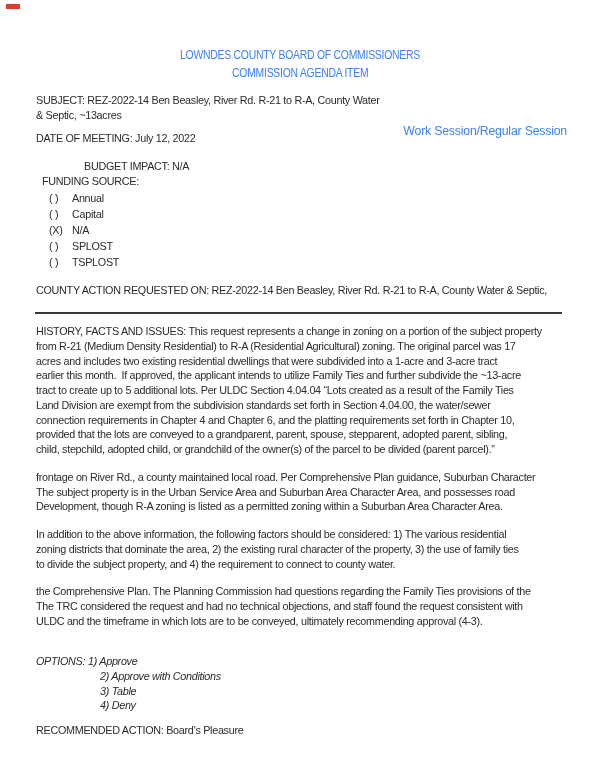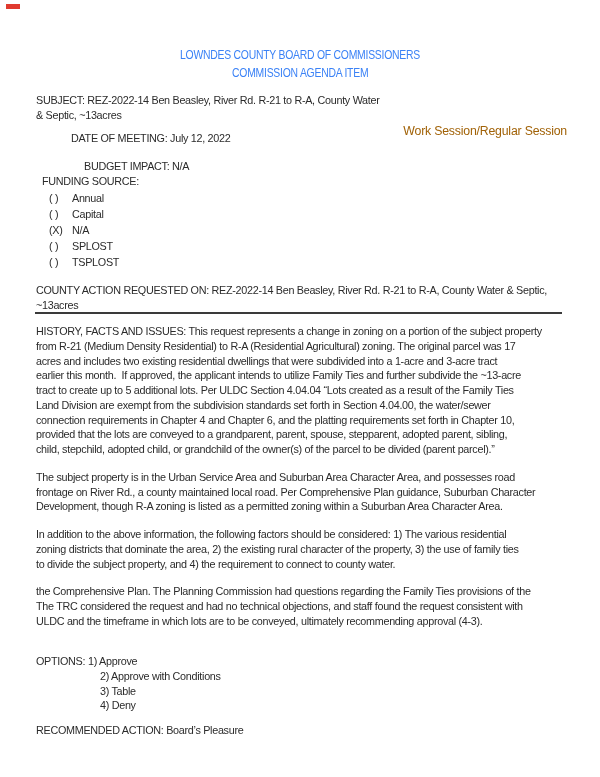--- a/index.html
+++ b/index.html
@@ -6,33 +6,33 @@
   .page{
     position:relative;width:600px;height:777px;background:#ffffff;overflow:hidden;
     font-family:"Liberation Sans",sans-serif;color:#2b2b2b;
   }
   .red-mark{position:absolute;left:6px;top:4px;width:14px;height:5px;background:#e03a2f;}
   .hdr{position:absolute;top:46px;left:0;right:0;text-align:center;color:#3b82f6;
        font-size:13px;line-height:17.5px;letter-spacing:-0.3px;}
   .hdr .hline{display:inline-block;transform:scaleX(0.8);transform-origin:50% 50%;white-space:pre;}
   .ln,.fld{white-space:pre;font-size:10.8px;letter-spacing:-0.3px;}
   .subject{position:absolute;left:36px;top:93px;line-height:15px;}
-  .session{position:absolute;top:124px;right:33px;font-size:12.3px;letter-spacing:-0.2px;color:#a16207;white-space:pre;}
-  .date{position:absolute;left:36px;top:132px;margin-left:35px;}
+  .session{position:absolute;top:124px;right:33px;font-size:12.3px;letter-spacing:-0.2px;color:#3b82f6;white-space:pre;}
+  .date{position:absolute;left:36px;top:132px;}
   .budget{position:absolute;left:36px;top:160px;padding-left:48px;}
   .fundlabel{position:absolute;left:42px;top:175px;}
   .fundlist{position:absolute;left:49px;top:190px;}
   .frow{line-height:16px;white-space:pre;font-size:10.8px;letter-spacing:-0.3px;}
   .frow .mark{display:inline-block;width:23px;}
   .county{position:absolute;left:36px;top:283px;line-height:15px;}
   .rule{position:absolute;left:35px;top:312px;width:527px;height:2px;background:#3a3a3a;}
   .bodytxt{position:absolute;left:36px;top:320px;}
   .para{margin:4px 0 13px 0;}
   .para .ln{line-height:14.75px;}
-  .options{position:absolute;left:36px;top:654px;}
+  .options{position:absolute;left:36px;top:654px;font-style:italic;}
   .options .ln{line-height:14.75px;}
   .opt-label{display:inline-block;width:52px;}
   .opt-cont{margin-left:64px;}
   .recommended{position:absolute;left:36px;top:724px;}
 </style>
 </head>
 <body>
 
 <div class="page">
 
@@ -59,40 +59,39 @@
   <div class="fundlist" id="funding-list">
       <div class="frow"><span class="mark">( )</span><span>Annual</span></div>
       <div class="frow"><span class="mark">( )</span><span>Capital</span></div>
       <div class="frow"><span class="mark">(X)</span><span>N/A</span></div>
       <div class="frow"><span class="mark">( )</span><span>SPLOST</span></div>
       <div class="frow"><span class="mark">( )</span><span>TSPLOST</span></div>
     </div>
 
   <div class="county">
     <div class="ln">COUNTY ACTION REQUESTED ON: REZ-2022-14 Ben Beasley, River Rd. R-21 to R-A, County Water &amp; Septic,</div>
-    <div class="ln">~13acres</div>
   </div>
 
   <div class="rule"></div>
 
   <div class="bodytxt" id="body-paragraphs">
       <div class="para">
         <div class="ln">HISTORY, FACTS AND ISSUES: This request represents a change in zoning on a portion of the subject property</div>
         <div class="ln">from R-21 (Medium Density Residential) to R-A (Residential Agricultural) zoning. The original parcel was 17</div>
         <div class="ln">acres and includes two existing residential dwellings that were subdivided into a 1-acre and 3-acre tract</div>
         <div class="ln">earlier this month.  If approved, the applicant intends to utilize Family Ties and further subdivide the ~13-acre</div>
         <div class="ln">tract to create up to 5 additional lots. Per ULDC Section 4.04.04 “Lots created as a result of the Family Ties</div>
         <div class="ln">Land Division are exempt from the subdivision standards set forth in Section 4.04.00, the water/sewer</div>
         <div class="ln">connection requirements in Chapter 4 and Chapter 6, and the platting requirements set forth in Chapter 10,</div>
         <div class="ln">provided that the lots are conveyed to a grandparent, parent, spouse, stepparent, adopted parent, sibling,</div>
         <div class="ln">child, stepchild, adopted child, or grandchild of the owner(s) of the parcel to be divided (parent parcel).”</div>
       </div>
       <div class="para">
+        <div class="ln">frontage on River Rd., a county maintained local road. Per Comprehensive Plan guidance, Suburban Character</div>
         <div class="ln">The subject property is in the Urban Service Area and Suburban Area Character Area, and possesses road</div>
-        <div class="ln">frontage on River Rd., a county maintained local road. Per Comprehensive Plan guidance, Suburban Character</div>
         <div class="ln">Development, though R-A zoning is listed as a permitted zoning within a Suburban Area Character Area.</div>
       </div>
       <div class="para">
         <div class="ln">In addition to the above information, the following factors should be considered: 1) The various residential</div>
         <div class="ln">zoning districts that dominate the area, 2) the existing rural character of the property, 3) the use of family ties</div>
         <div class="ln">to divide the subject property, and 4) the requirement to connect to county water.</div>
       </div>
       <div class="para">
         <div class="ln">the Comprehensive Plan. The Planning Commission had questions regarding the Family Ties provisions of the</div>
         <div class="ln">The TRC considered the request and had no technical objections, and staff found the request consistent with</div>

